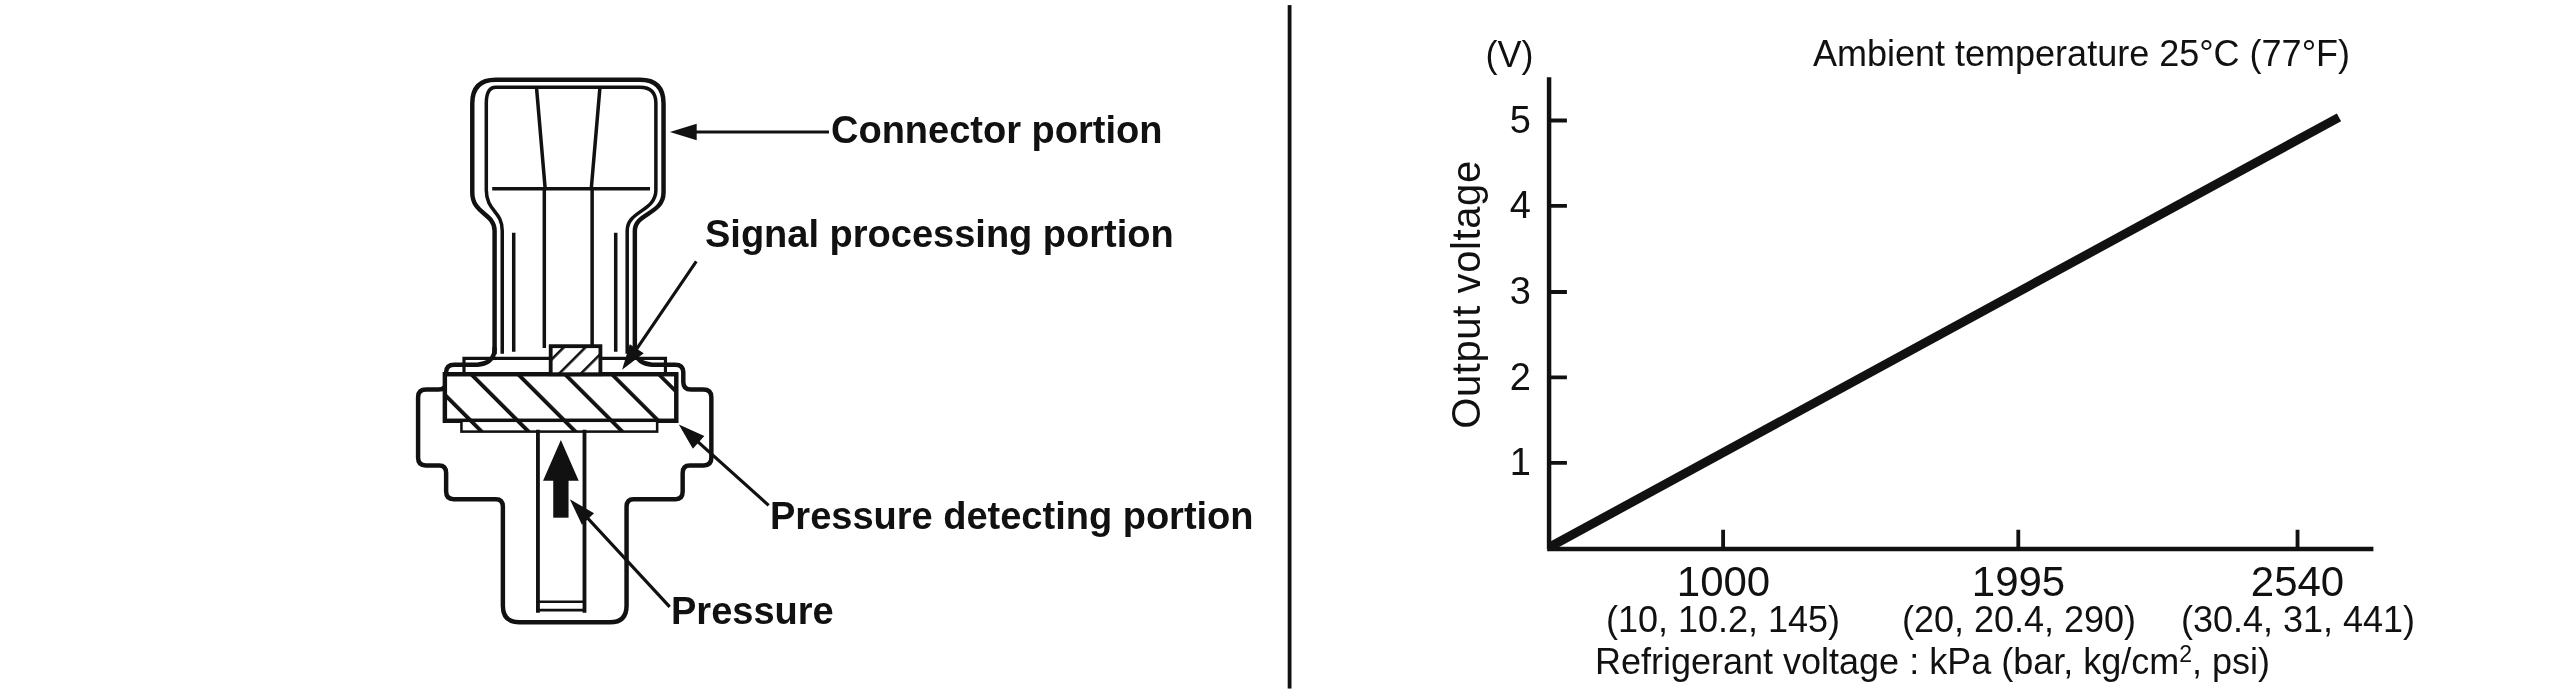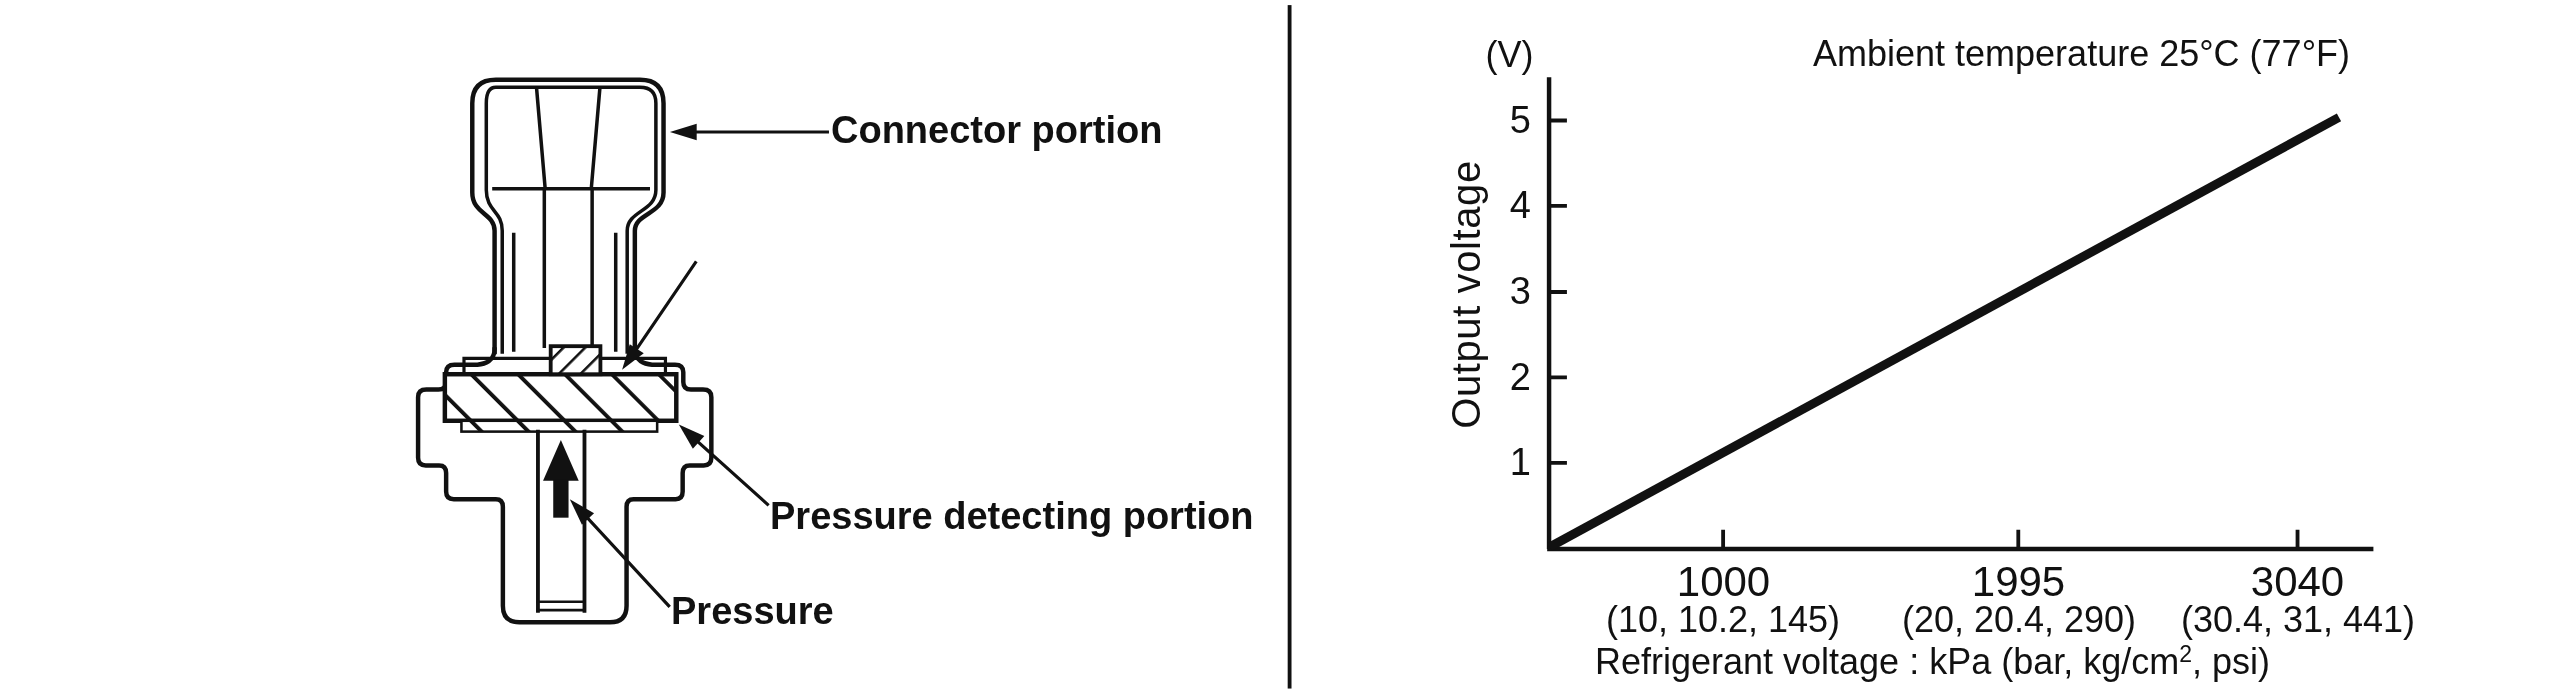--- a/index.html
+++ b/index.html
@@ -92,41 +92,42 @@
     <path stroke-width="7" d="M 2426,861 L 3722,861"></path>
     <path stroke-width="6" d="M 2429,189 L 2457,189 M 2429,323 L 2457,323 M 2429,458 L 2457,458 M 2429,592 L 2457,592 M 2429,726 L 2457,726"></path>
     <path stroke-width="6" d="M 2702,861 L 2702,831 M 3165,861 L 3165,831 M 3603,861 L 3603,831"></path>
     <path stroke-width="14" d="M 2430,858 L 3668,184"></path>
   </g>
 </svg>
 
 <div class="abs lbl" style="left:831px;top:110px;">Connector portion</div>
 
 <div class="abs" style="left:705px;top:214px;">
+  <div class="lbl">Signal processing portion</div>
 </div>
 
 <div class="abs lbl" style="left:770px;top:496px;">Pressure detecting portion</div>
 
 <div class="abs lbl" style="left:671px;top:591px;">Pressure</div>
 
 <div class="abs v-unit" style="left:1471px;top:37px;width:77px;">(V)</div>
 
 <div class="abs chart-title" style="left:1813px;top:36px;">Ambient temperature 25°C (77°F)</div>
 
 <div class="abs y-axis-title" style="left:1288px;top:274px;">Output voltage</div>
 
 <div class="abs tick-lbl" style="left:1464px;top:101px;width:67px;">5</div>
 <div class="abs tick-lbl" style="left:1464px;top:186px;width:67px;">4</div>
 <div class="abs tick-lbl" style="left:1464px;top:272px;width:67px;">3</div>
 <div class="abs tick-lbl" style="left:1464px;top:358px;width:67px;">2</div>
 <div class="abs tick-lbl" style="left:1464px;top:443px;width:67px;">1</div>
 
 <div class="abs xtick-lbl" style="left:1628px;top:561px;width:191px;">1000</div>
 <div class="abs xtick-lbl" style="left:1923px;top:561px;width:191px;">1995</div>
-<div class="abs xtick-lbl" style="left:2202px;top:561px;width:191px;">3040</div>
+<div class="abs xtick-lbl" style="left:2202px;top:561px;width:191px;">2540</div>
 
 <div class="abs conv-lbl" style="left:1557px;top:602px;width:332px;">(10, 10.2, 145)</div>
 <div class="abs conv-lbl" style="left:1853px;top:602px;width:332px;">(20, 20.4, 290)</div>
 <div class="abs conv-lbl" style="left:2132px;top:602px;width:332px;">(30.4, 31, 441)</div>
 
 <div class="abs x-axis-title" style="left:1556px;top:643px;width:753px;">
   <span>Refrigerant voltage : kPa (bar, kg/cm</span><sup>2</sup><span>, psi)</span>
 </div>
 
 

